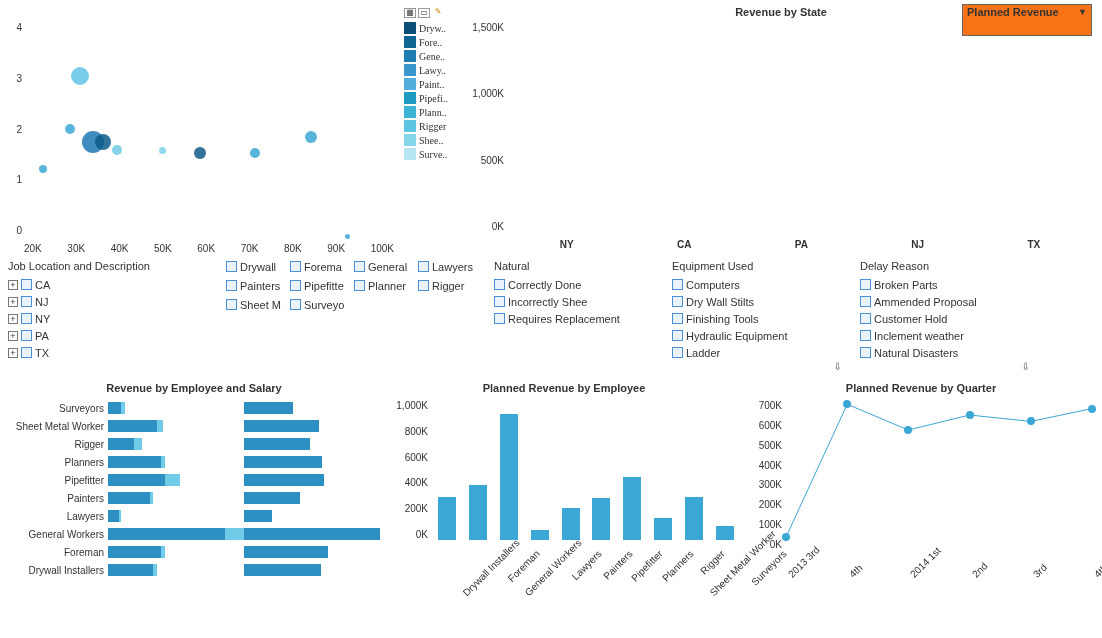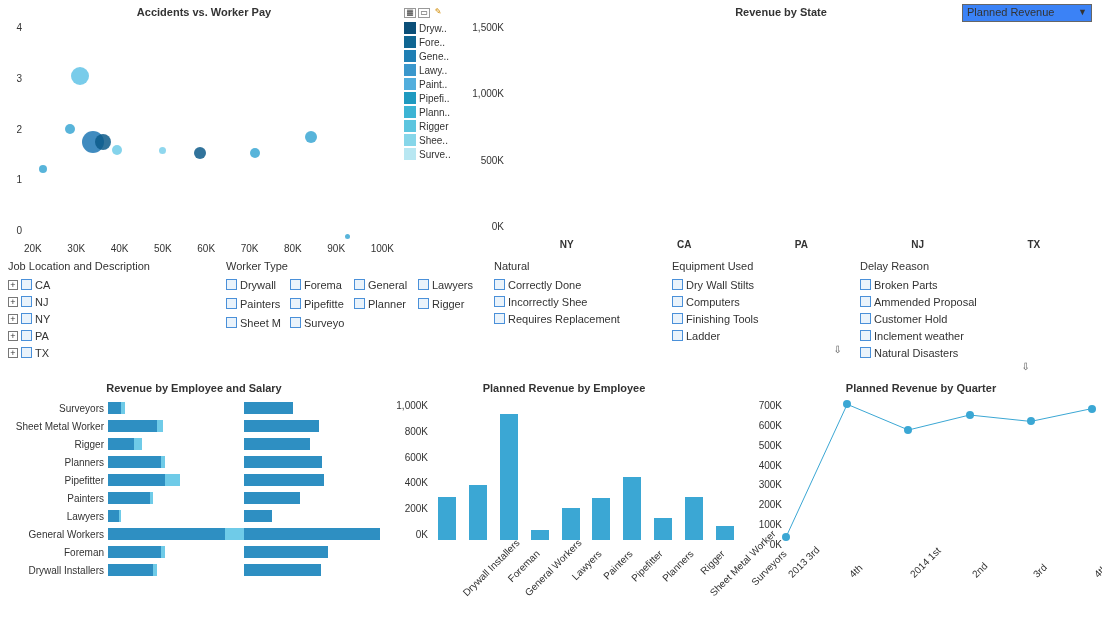--- a/index.html
+++ b/index.html
@@ -23,32 +23,32 @@
 
   
   .scatter-plot { position: absolute; left: 20px; right: 10px; top: 18px; bottom: 18px; }
   .axis-x-labels { position: absolute; bottom: 0; left: 20px; right: 10px; display: flex; justify-content: space-between; font-size: 10px; text-align: center; }
   .axis-y-labels { position: absolute; left: 0; top: 18px; bottom: 18px; width: 18px; display: flex; flex-direction: column; justify-content: space-between; font-size: 10px; text-align: right; }
   .bubble { position: absolute; border-radius: 50%; }
 
   
   .legend-icons { display: flex; gap: 2px; margin-bottom: 3px; }
   .leg-ic { width: 12px; height: 10px; border: 1px solid #999; display: inline-block; font-size: 8px; line-height: 8px; text-align: center; }
-  .legend-item { display: flex; align-items: center; font-size: 10px; height: 14px; }
+  .legend-item { display: flex; align-items: center; font-size: 10px; height: 14px; font-family: Liberation Serif, serif; }
   .legend-sw { width: 12px; height: 12px; margin-right: 3px; }
 
   
   .rs-y { position: absolute; left: 0; top: 18px; bottom: 22px; width: 40px; display: flex; flex-direction: column; justify-content: space-between; text-align: right; font-size: 10px; }
   .rs-plot { position: absolute; left: 44px; right: 6px; top: 18px; bottom: 22px; display: flex; align-items: flex-end; justify-content: space-around; }
   .rs-xlabels { position: absolute; left: 44px; right: 6px; bottom: 4px; display: flex; justify-content: space-around; font-size: 10px; font-weight: bold; }
   .stack { width: 48px; display: flex; flex-direction: column-reverse; }
   .seg { width: 100%; }
 
   
-  .dropdown { position: absolute; top: 0; right: 6px; width: 130px; height: 18px; border: 1px solid #666; font-size: 11px; padding: 1px 18px 1px 4px; background: #3b82f6; }
+  .dropdown { position: absolute; top: 0; right: 6px; width: 130px; height: 32px; border: 1px solid #666; font-size: 11px; padding: 1px 18px 1px 4px; background: #f97316; font-weight: bold; }
   .dropdown::after { content: "▼"; position: absolute; right: 4px; top: 2px; font-size: 9px; }
 
   
   .filters { display: flex; gap: 18px; padding: 4px 4px 8px 4px; }
   .filter-col { }
   .tree-item, .check-item { display: flex; align-items: center; height: 17px; font-size: 11px; gap: 3px; }
   .expand { width: 10px; height: 10px; border: 1px solid #777; font-size: 9px; line-height: 8px; text-align: center; }
   .cb { width: 11px; height: 11px; border: 1px solid #4a90d9; background: #eaf3fb; }
   .wt-grid { display: grid; grid-template-columns: repeat(4, 60px); gap: 2px 4px; }
   .scroll-hint { font-size: 10px; color: #555; text-align: right; }
@@ -82,21 +82,20 @@
   .prq-xlabels { position: absolute; left: 42px; right: 6px; bottom: 0; height: 48px; display: flex; justify-content: space-between; }
   .prq-rot { transform: rotate(-45deg); transform-origin: top left; font-size: 10px; white-space: nowrap; position: relative; top: 20px; }
   svg.line { width: 100%; height: 100%; }
 </style>
 </head>
 <body>
 
 <div class="top">
 
   <div class="scatter-box">
-    <div class="title">Accidents vs. Worker Pay</div>
     <div class="axis-y-labels" id="scatter-y">
         <div>4</div>
         <div>3</div>
         <div>2</div>
         <div>1</div>
         <div>0</div>
       </div>
     <div class="scatter-plot" id="scatter-plot">
         <div class="bubble" style="left: calc(5% - 4px); top: calc(68.75% - 4px); width: 8px; height: 8px; background: rgb(59, 167, 212); opacity: 0.85;"></div>
         <div class="bubble" style="left: calc(12.5% - 5px); top: calc(50% - 5px); width: 10px; height: 10px; background: rgb(59, 167, 212); opacity: 0.85;"></div>
@@ -281,21 +280,20 @@
           <span>PA</span>
         </div>
         <div class="tree-item">
           <span class="expand">+</span>
           <span class="cb"></span>
           <span>TX</span>
         </div>
       </div>
   </div>
   <div class="filter-col" style="width:250px">
-    <div class="filter-title">Worker Type</div>
     <div class="wt-grid" id="f-wt">
         <div class="check-item">
           <span class="cb"></span>
           <span>Drywall</span>
         </div>
         <div class="check-item">
           <span class="cb"></span>
           <span>Forema</span>
         </div>
         <div class="check-item">
@@ -347,29 +345,33 @@
           <span class="cb"></span>
           <span>Requires Replacement</span>
         </div>
       </div>
   </div>
   <div class="filter-col" style="width:170px">
     <div class="filter-title">Equipment Used</div>
     <div id="f-eq">
         <div class="check-item">
           <span class="cb"></span>
+          <span>Computers</span>
+        </div>
+        <div class="check-item">
+          <span class="cb"></span>
           <span>Dry Wall Stilts</span>
         </div>
         <div class="check-item">
           <span class="cb"></span>
-          <span>Computers</span>
-        </div>
-        <div class="check-item">
-          <span class="cb"></span>
           <span>Finishing Tools</span>
+        </div>
+        <div class="check-item">
+          <span class="cb"></span>
+          <span>Hydraulic Equipment</span>
         </div>
         <div class="check-item">
           <span class="cb"></span>
           <span>Ladder</span>
         </div>
       </div>
     <div class="scroll-hint">⇩</div>
   </div>
   <div class="filter-col" style="width:170px">
     <div class="filter-title">Delay Reason</div>

